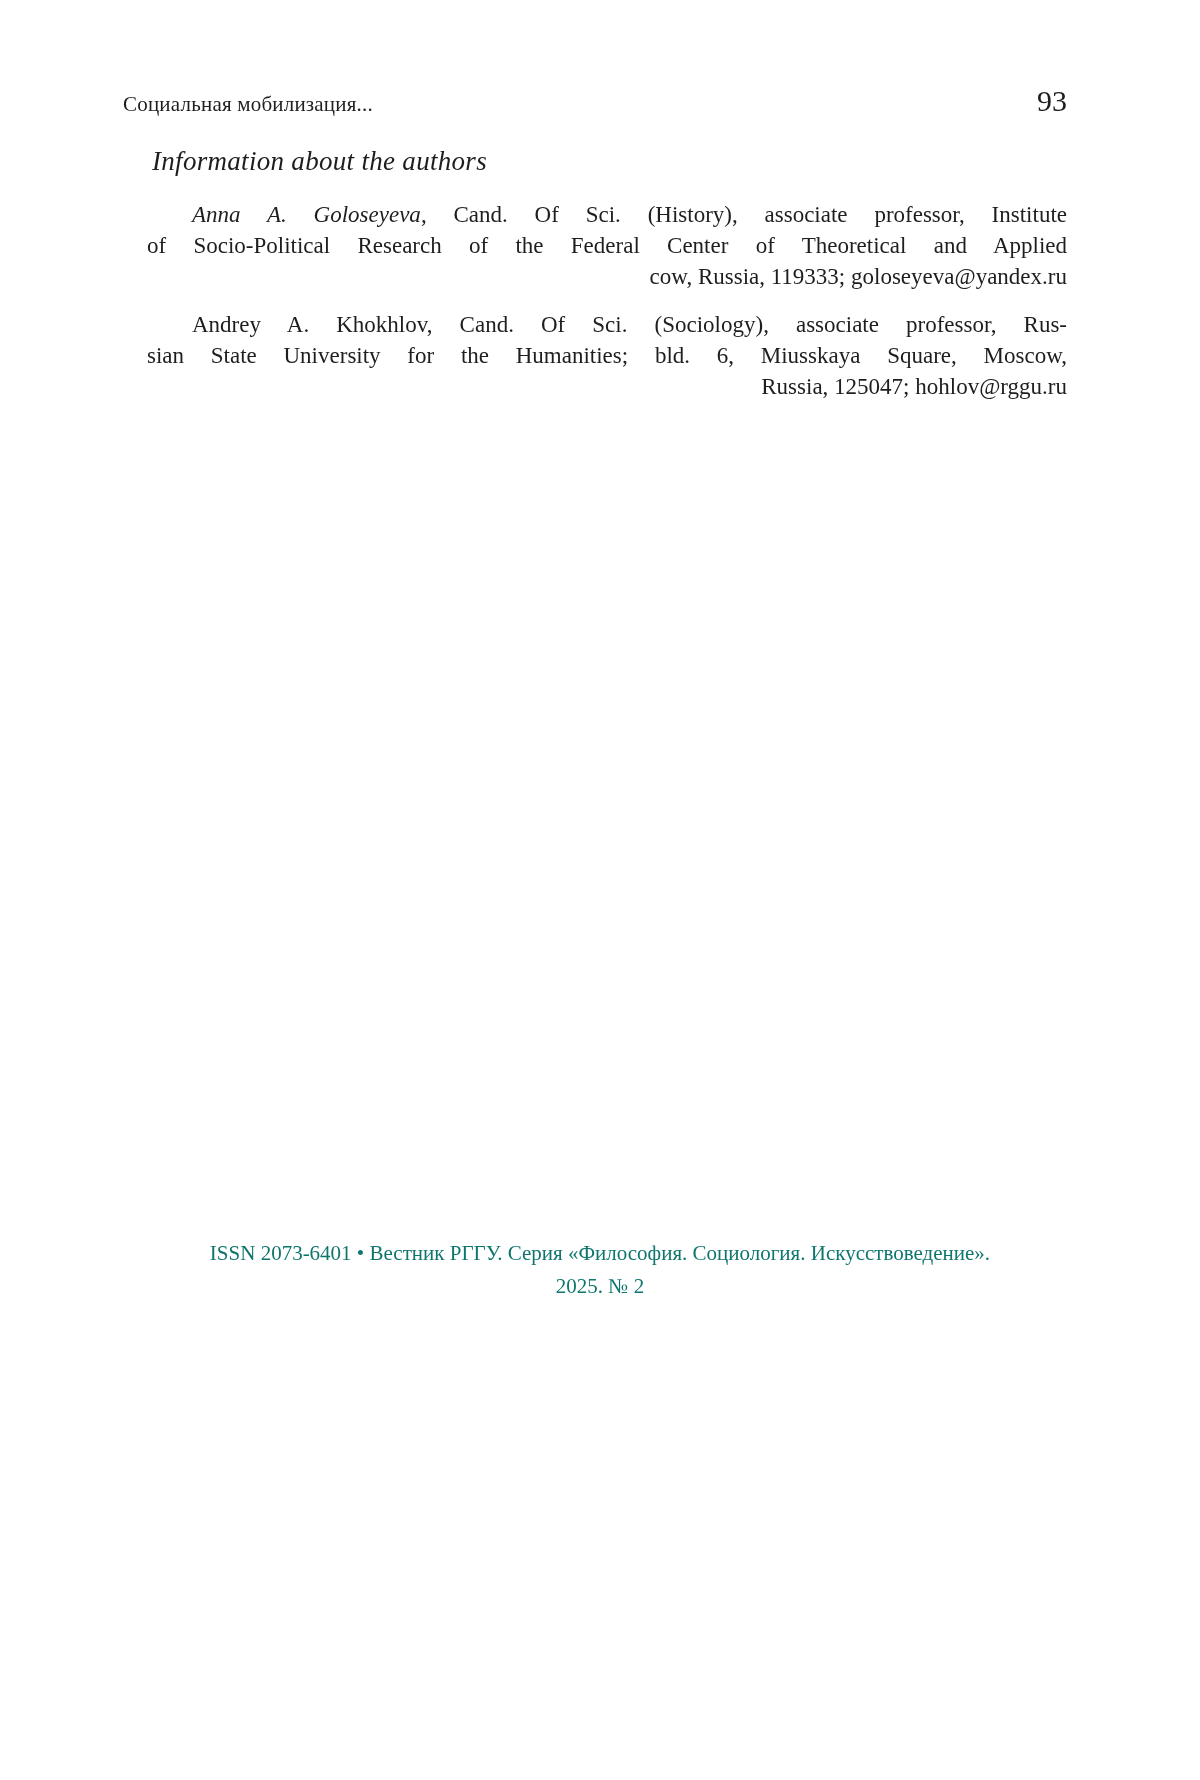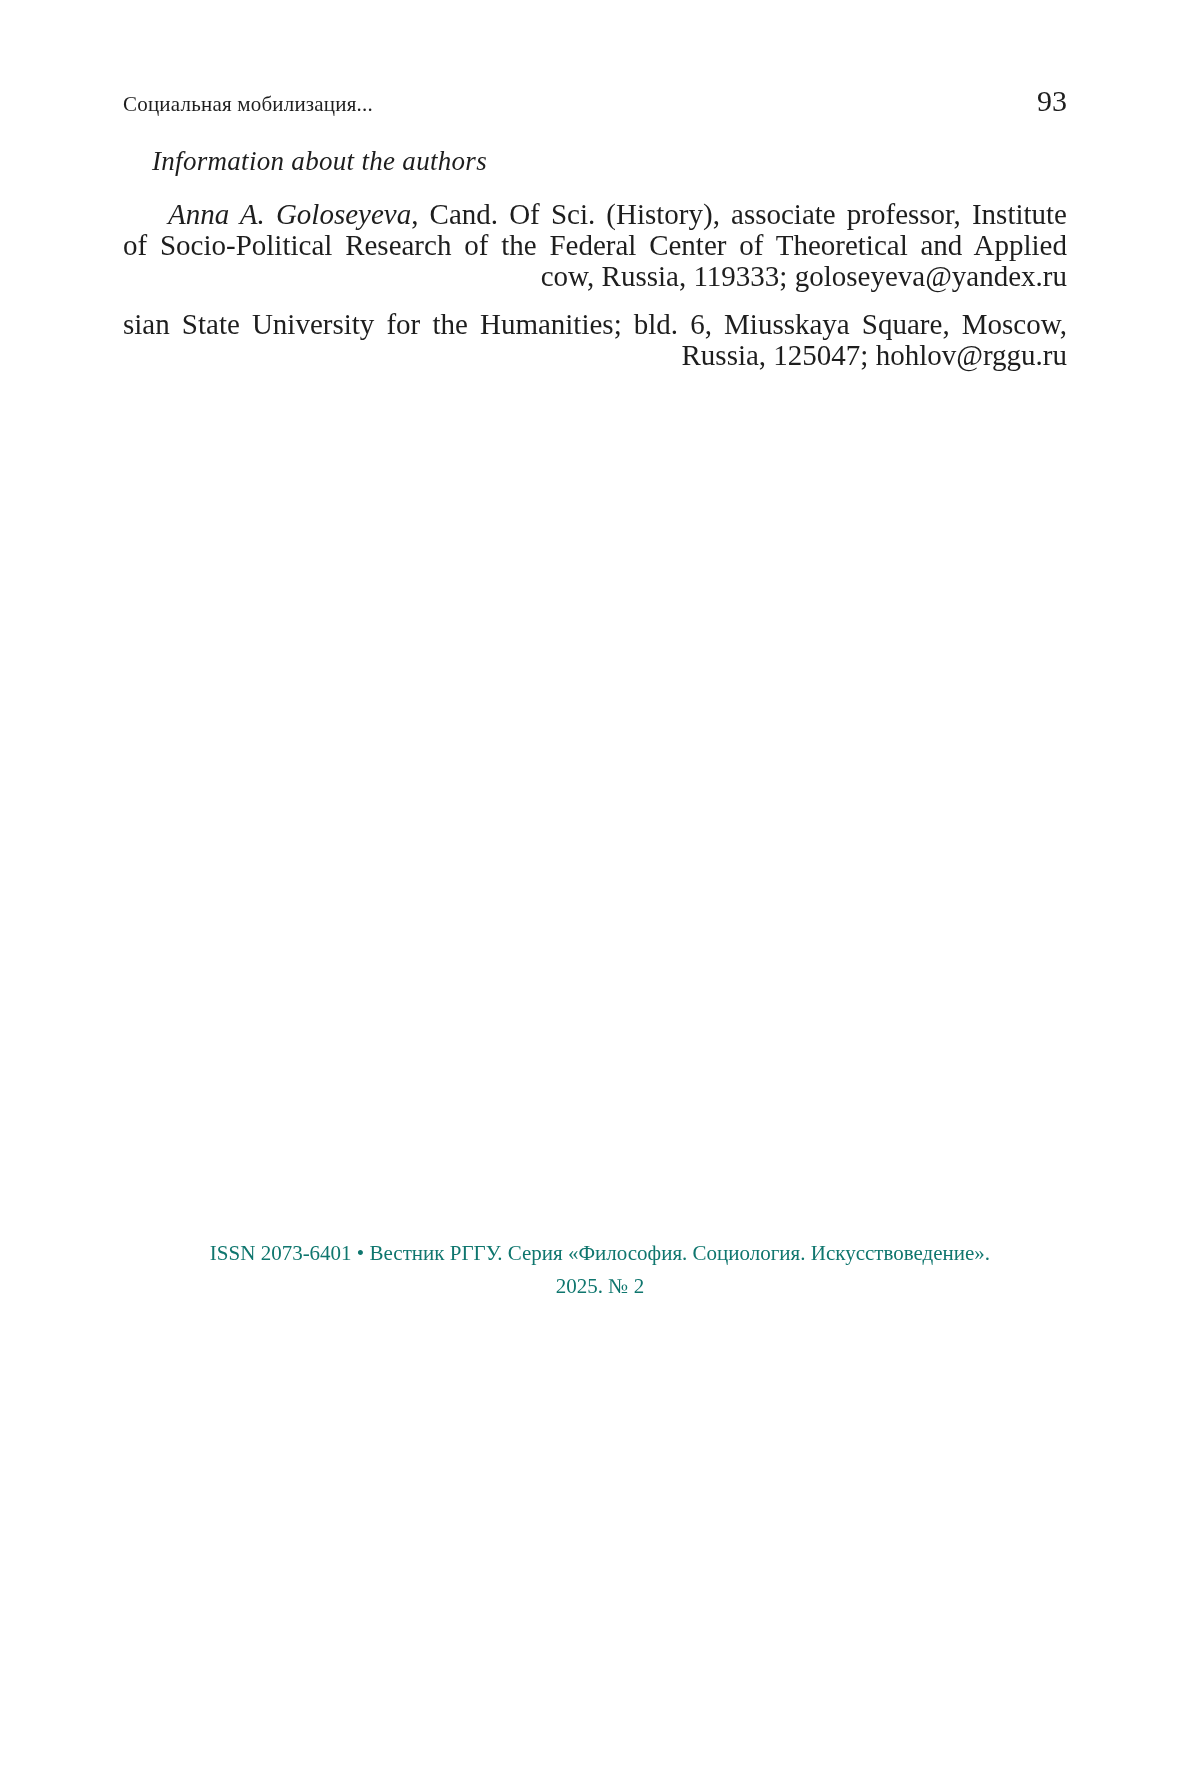--- a/index.html
+++ b/index.html
@@ -33,22 +33,23 @@
   }
   .section-heading {
     margin: 28px 0 0 29px;
     font-size: 27px;
     font-style: italic;
     font-weight: normal;
     letter-spacing: 0.3px;
   }
   .para {
     margin-top: 22px;
-    font-size: 29px;
+    font-size: 23px;
     line-height: 31px;
+    margin-left: 24px;
   }
   .para.second {
     margin-top: 17px;
   }
   .line {
     text-align: right;
   }
   .line.justify {
     text-align: justify;
     text-align-last: justify;
@@ -84,20 +85,23 @@
 
   <div class="para">
     <div class="line justify first">
       <span class="author-name-italic">Anna A. Goloseyeva</span><span>, Cand. Of Sci. (History), associate professor, Institute</span>
     </div>
     <div class="line justify">of Socio-Political Research of the Federal Center of Theoretical and Applied</div>
     <div class="line">cow, Russia, 119333; goloseyeva@yandex.ru</div>
   </div>
 
   <div class="para second">
+    <div class="line justify first">
+      <span>Andrey A. Khokhlov</span><span>, Cand. Of Sci. (Sociology), associate professor, Rus-</span>
+    </div>
     <div class="line justify">sian State University for the Humanities; bld. 6, Miusskaya Square, Moscow,</div>
     <div class="line">Russia, 125047; hohlov@rggu.ru</div>
   </div>
 
   <div class="footer">
     <div>ISSN 2073-6401 • Вестник РГГУ. Серия «Философия. Социология. Искусствоведение».</div>
     <div>2025. № 2</div>
   </div>
 
 </div>

